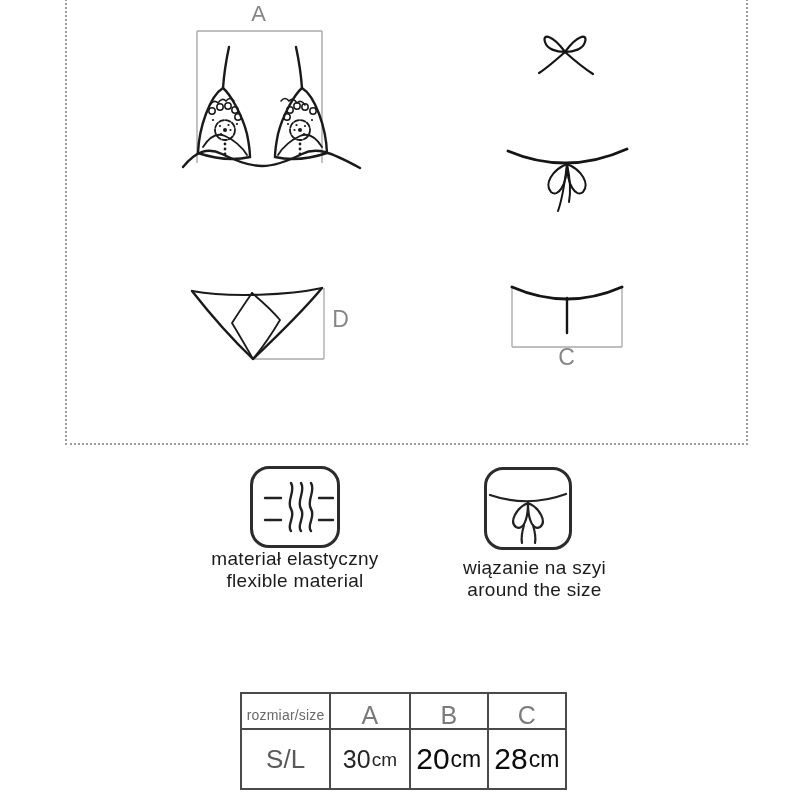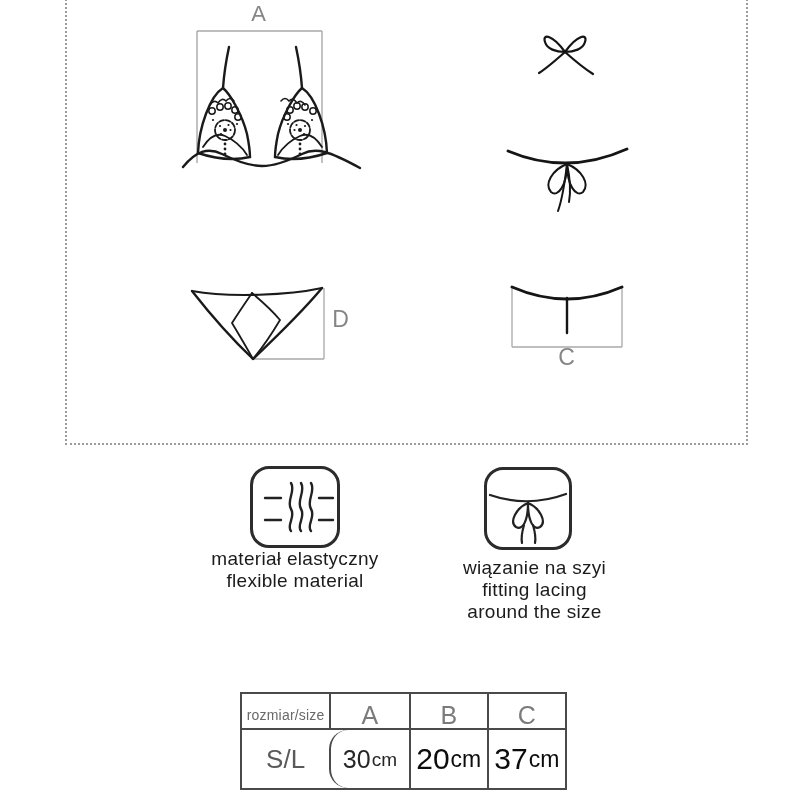--- a/index.html
+++ b/index.html
@@ -66,21 +66,21 @@
     height: 100%;
   }
   .tbl-cell + .tbl-cell { border-left: 2px solid #4a4a4a; }
   .c0 { width: 27%; }
   .c1 { width: 24.6%; }
   .c2 { width: 24.2%; }
   .c3 { width: 24.2%; }
   .hdr-size { font-size: 14px; color: #686868; letter-spacing: 0.2px; }
   .hdr-col  { font-size: 25px; color: #7b7b7b; font-weight: 400; }
   .cell-size { font-size: 26px; color: #5a5a5a; }
-  .cell-a { color: #262626; border-radius: 19px; }
+  .cell-a { color: #262626; }
   .cell-a .num { font-size: 25px; }
   .cell-a .unit { font-size: 19px; }
   .cell-bc { color: #0c0c0c; }
   .cell-bc .num { font-size: 30px; }
   .cell-bc .unit { font-size: 23px; }
   .num, .unit { line-height: 1; }
   .unit { margin-left: 1px; }
 </style>
 </head>
 <body>
@@ -215,21 +215,20 @@
       </g>
     </svg>
   </div>
 
   <div class="caption caption-elastic">
     <div>materiał elastyczny</div>
     <div>flexible material</div>
   </div>
   <div class="caption caption-lacing">
     <div>wiązanie na szyi</div>
-    <div>fitting lacing</div>
     <div>around the size</div>
   </div>
 
   <div class="tbl-row tbl-header">
     <div class="tbl-cell c0 hdr-size">rozmiar/size</div>
     <div class="tbl-cell c1 hdr-col">A</div>
     <div class="tbl-cell c2 hdr-col">B</div>
     <div class="tbl-cell c3 hdr-col">C</div>
   </div>
 
@@ -237,18 +236,18 @@
     <div class="tbl-cell c0 cell-size">S/L</div>
     <div class="tbl-cell c1 cell-a">
       <span class="num">30</span>
         <span class="unit">cm</span>
     </div>
     <div class="tbl-cell c2 cell-bc">
       <span class="num">20</span>
         <span class="unit">cm</span>
     </div>
     <div class="tbl-cell c3 cell-bc">
-      <span class="num">37</span>
+      <span class="num">28</span>
         <span class="unit">cm</span>
     </div>
   </div>
 
 </div>
 
 </body></html>

